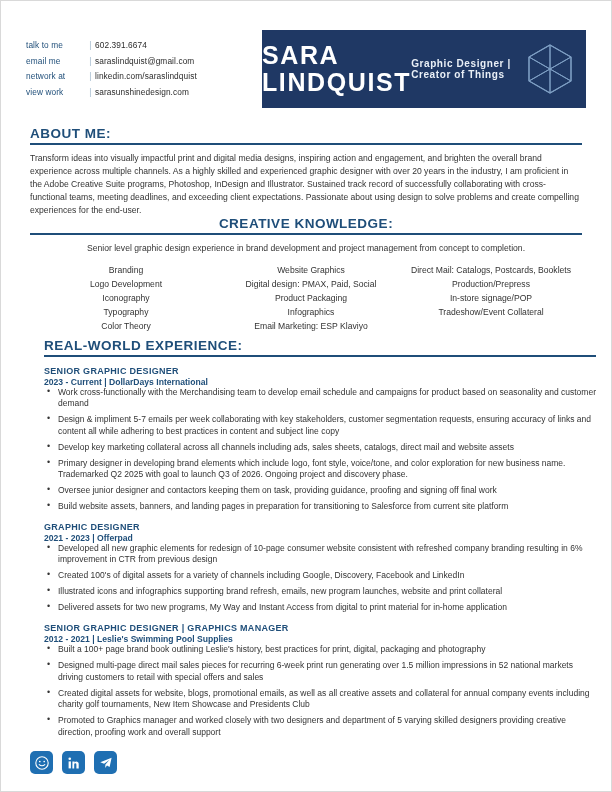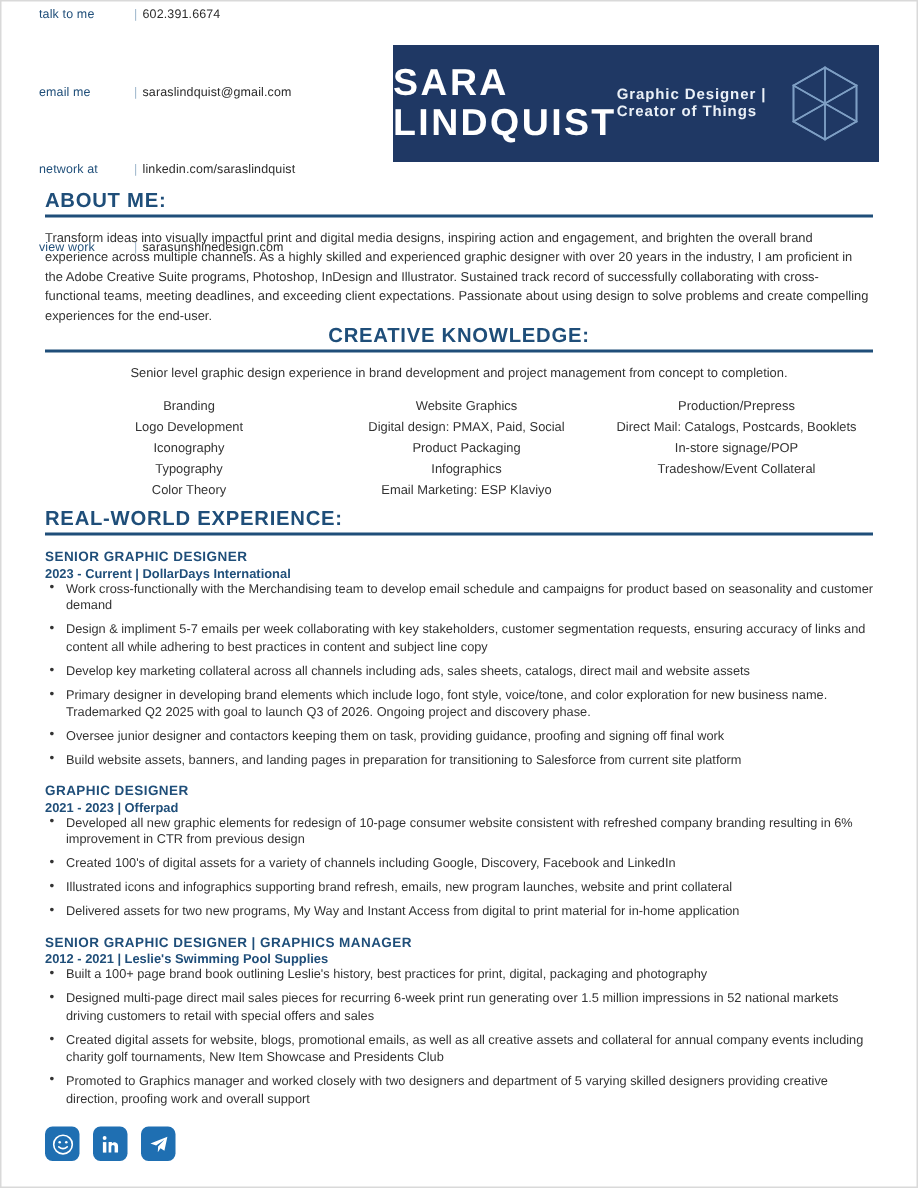--- a/index.html
+++ b/index.html
@@ -46,21 +46,20 @@
     align-items: baseline;
     font-size: 8.3px;
     line-height: 15.5px;
     color: #1a3a5c;
     letter-spacing: .1px;
   }
   .contact-label {
     width: 60px;
     color: #1f4e79;
     font-size: 8.3px;
-    margin-top: 36px;
   }
   .contact-div {
     width: 9px;
     color: #9fb7cc;
     text-align: center;
   }
   .contact-value {
     color: #2b2b2b;
     font-size: 8.3px;
   }
@@ -144,21 +143,21 @@
     font-size: 8.6px;
     line-height: 14.2px;
     color: #333333;
   }
   .skill-col.c1 { width: 192px; }
   .skill-col.c2 { width: 178px; }
   .skill-col.c3 { width: 182px; }
 
   .experience {
     position: absolute;
-    left: 30px;
+    left: 44px;
     top: 338px;
     width: 552px;
   }
   .experience .section-title { font-size: 13.5px; }
   .job { margin-top: 9px; }
   .job-title {
     font-size: 9px;
     font-weight: bold;
     color: #1f4e79;
     letter-spacing: .3px;
@@ -288,22 +287,22 @@
         <div>Color Theory</div>
       </div>
       <div class="skill-col c2">
         <div>Website Graphics</div>
         <div>Digital design: PMAX, Paid, Social</div>
         <div>Product Packaging</div>
         <div>Infographics</div>
         <div>Email Marketing: ESP Klaviyo</div>
       </div>
       <div class="skill-col c3">
+        <div>Direct Mail: Catalogs, Postcards, Booklets</div>
         <div>Production/Prepress</div>
-        <div>Direct Mail: Catalogs, Postcards, Booklets</div>
         <div>In-store signage/POP</div>
         <div>Tradeshow/Event Collateral</div>
       </div>
     </div>
   </div>
 
   <div class="experience">
     <div class="section-title">REAL-WORLD EXPERIENCE:</div>
     <div class="rule"></div>
 

